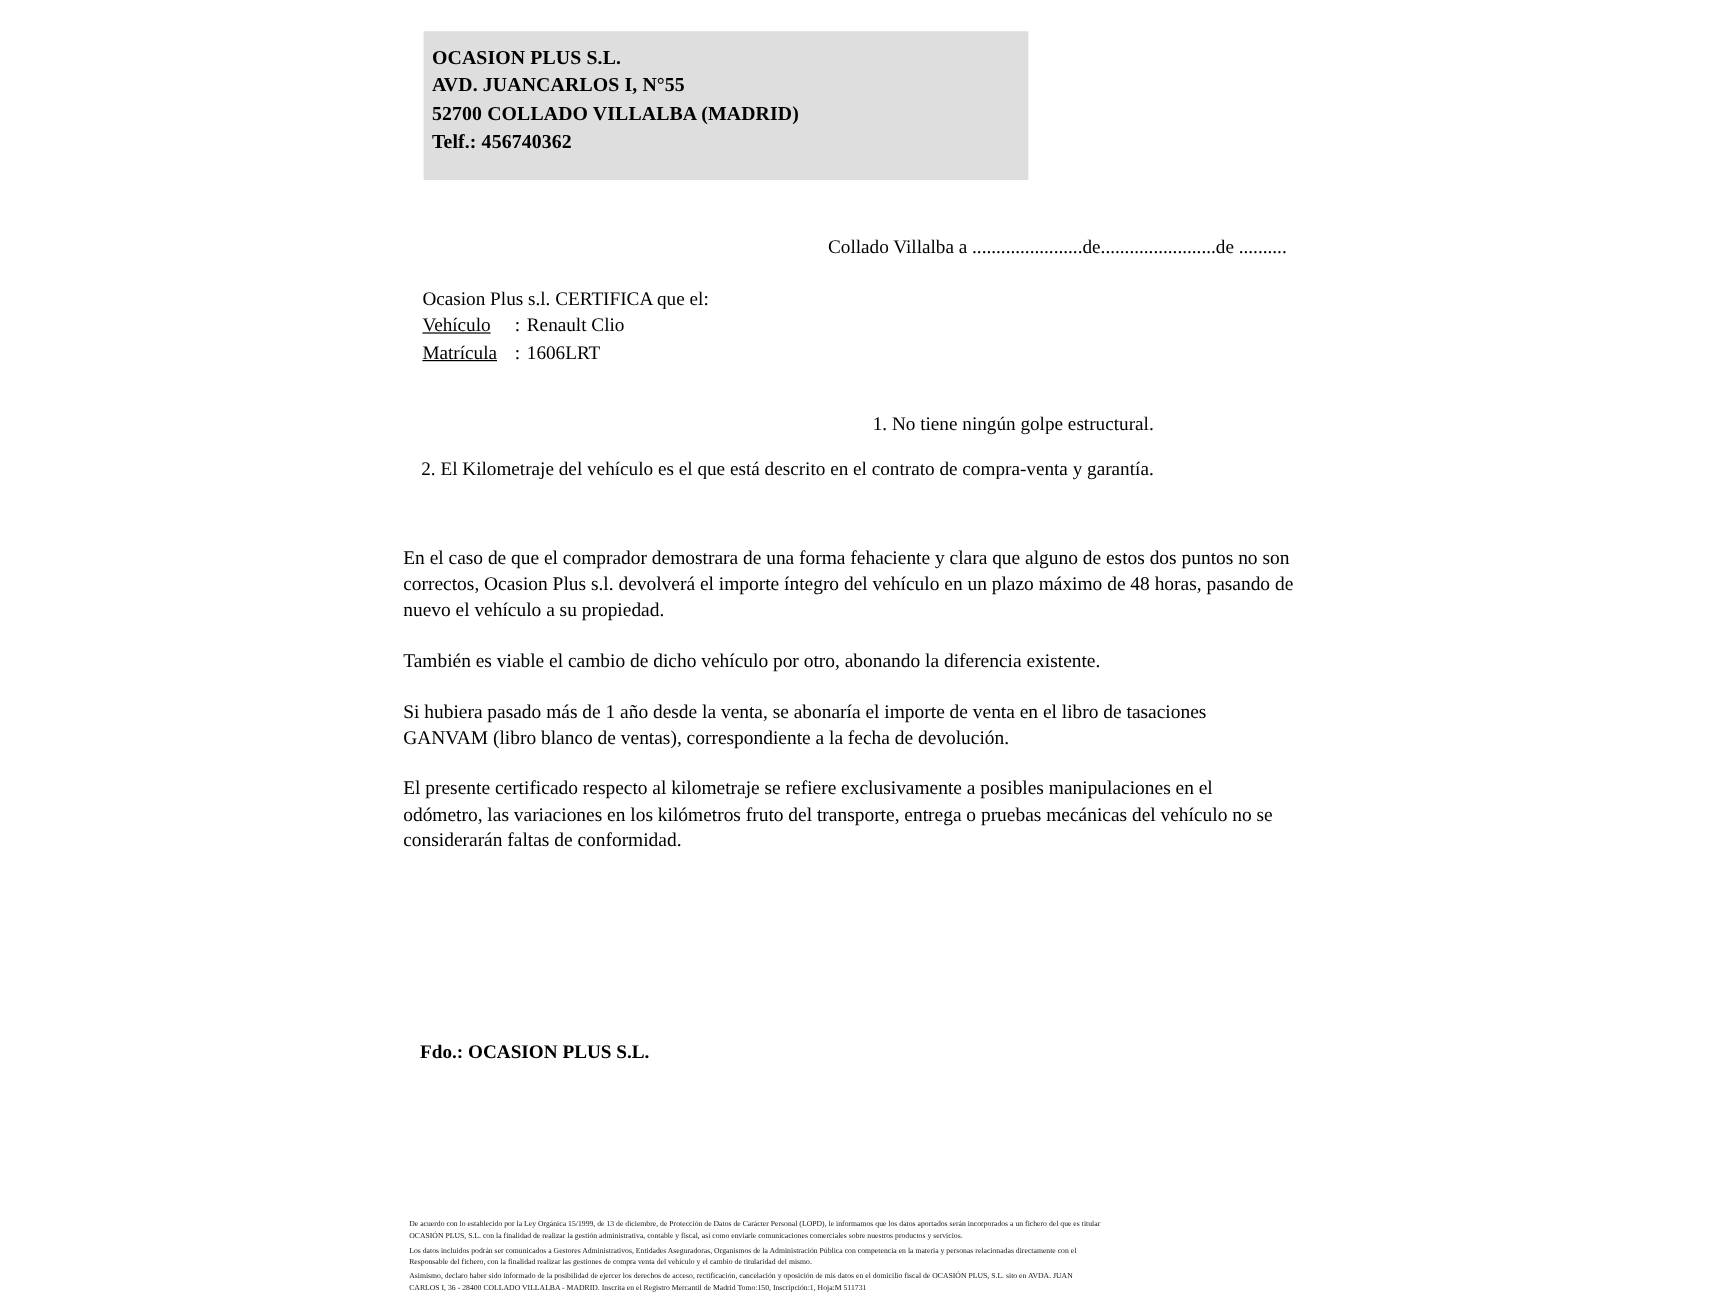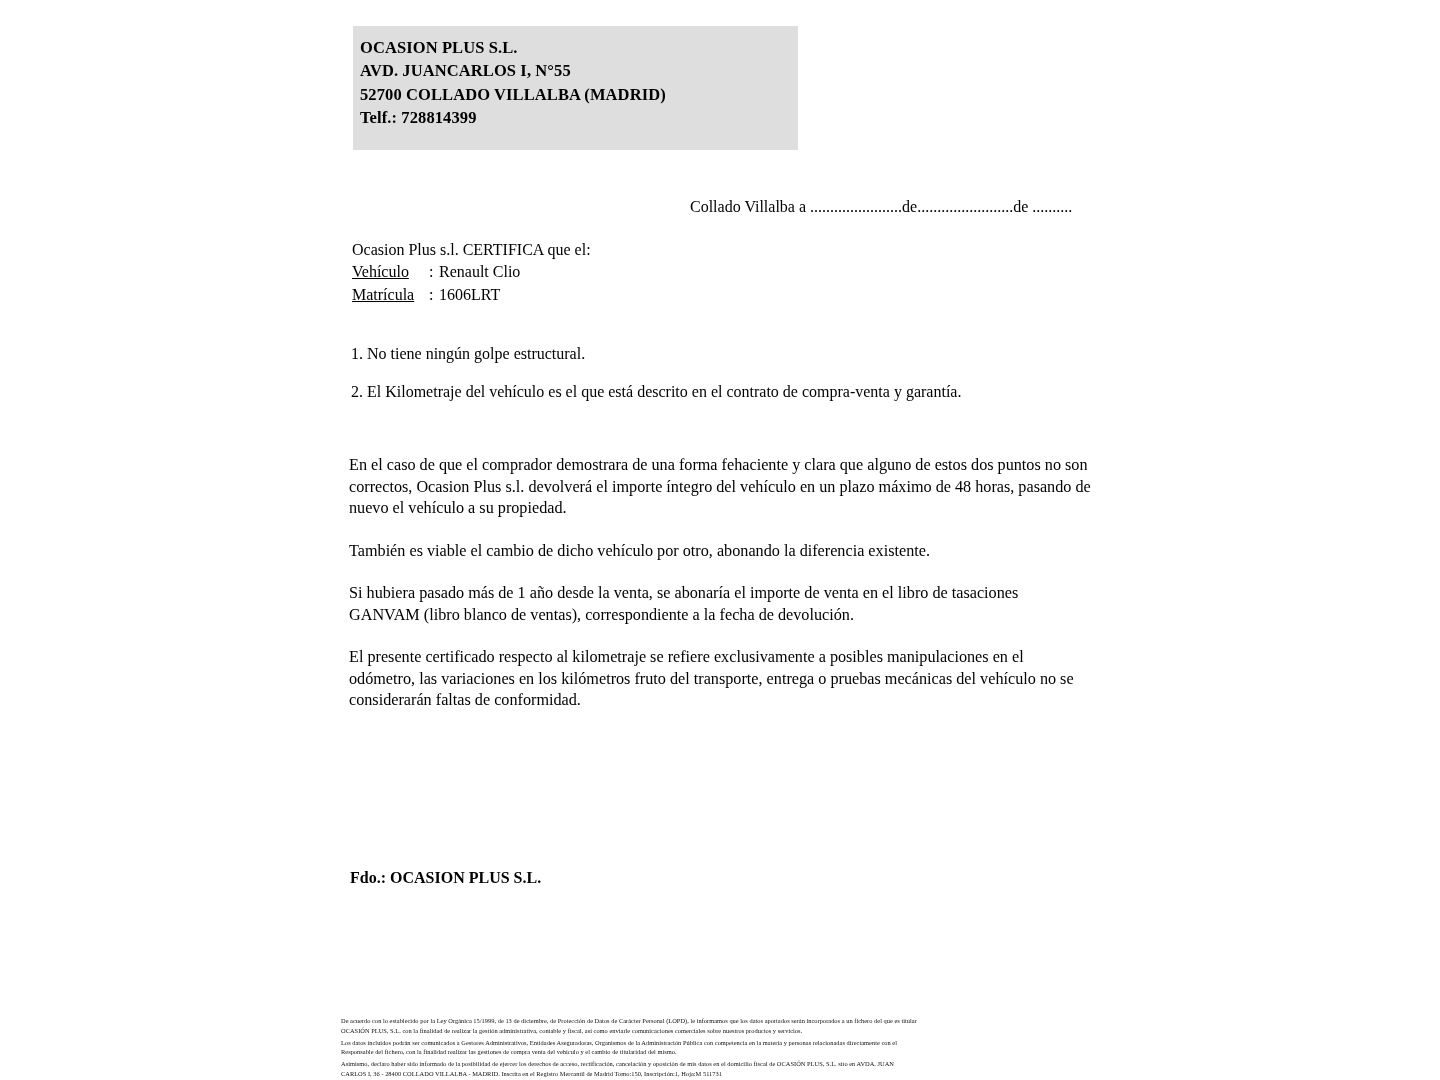--- a/index.html
+++ b/index.html
@@ -21,21 +21,21 @@
     width: 1440px;
     height: 1080px;
     background: #ffffff;
   }
 
   
   .company-block {
     position: absolute;
     left: 353px;
     top: 26px;
-    width: 445px;
+    width: 504px;
     height: 124px;
     background: #dededf;
     box-sizing: border-box;
     padding: 10px 0 0 7px;
   }
   .company-line {
     font-weight: bold;
     font-size: 16.5px;
     line-height: 23.4px;
     letter-spacing: 0.1px;
@@ -73,27 +73,27 @@
   .field-sep { display: inline-block; width: 10px; }
 
   
   .points {
     position: absolute;
     left: 351px;
     top: 344px;
     font-size: 16px;
     line-height: 20px;
   }
-  .point { white-space: nowrap; margin-bottom: 18px; }
+  .point { white-space: nowrap; margin-bottom: 18px; text-align: right; }
   .point:last-child { margin-bottom: 14px; }
 
   
   .body-paras {
     position: absolute;
-    left: 349px;
+    left: 336px;
     top: 455px;
     width: 742px;
     font-size: 16.2px;
     line-height: 21.5px;
   }
   .para { margin: 0 0 21px 0; }
   .para:last-child { margin-bottom: 12px; }
 
   
   .signature {
@@ -123,21 +123,21 @@
 </style>
 </head>
 <body>
 
 <div class="page">
 
   <div class="company-block">
     <div class="company-line">OCASION PLUS S.L.</div>
     <div class="company-line">AVD. JUANCARLOS I, N°55</div>
     <div class="company-line">52700 COLLADO VILLALBA (MADRID)</div>
-    <div class="company-line">Telf.: 728814399</div>
+    <div class="company-line">Telf.: 456740362</div>
   </div>
 
   <div class="date-line">Collado Villalba a .......................de........................de ..........</div>
 
   <div class="certifies">
     <div class="cert-intro">Ocasion Plus s.l. CERTIFICA que el:</div>
     <div class="field-row">
       <span class="field-label">Vehículo</span><span class="field-sep">:</span><span>Renault Clio</span>
     </div>
     <div class="field-row">

